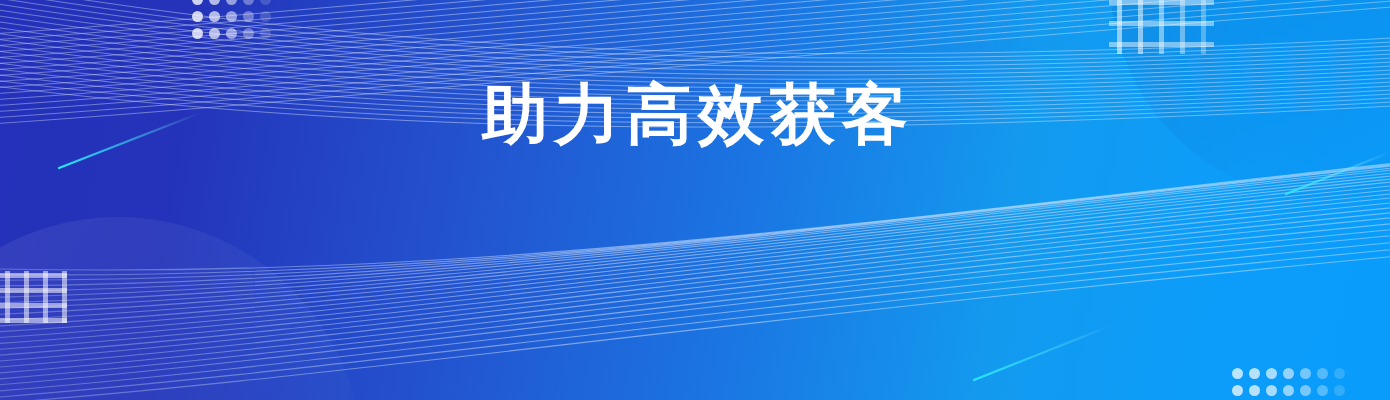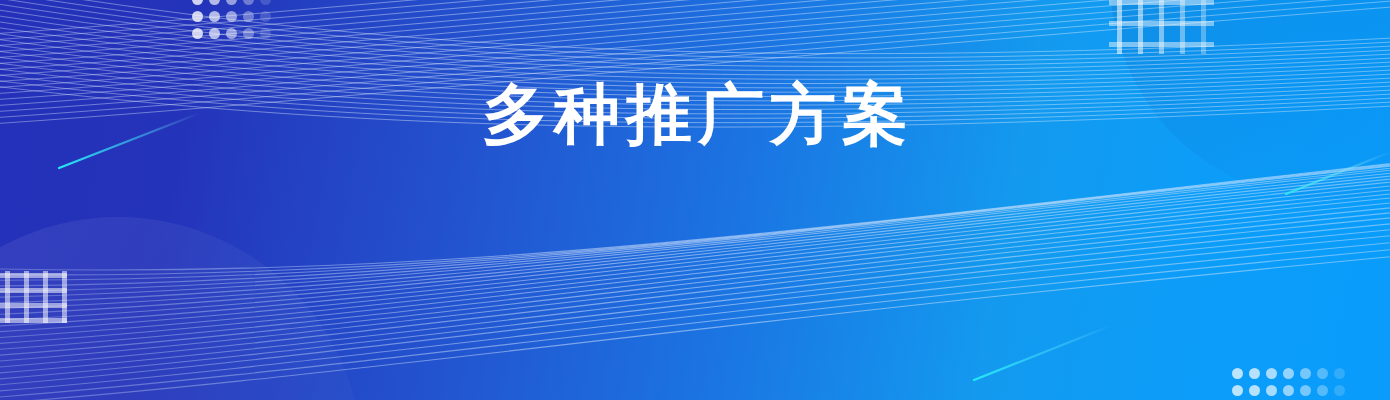--- a/index.html
+++ b/index.html
@@ -266,16 +266,16 @@
     <span class="dot" style="left:0px;   top:17px; width:11px;height:11px;opacity:.72"></span>
     <span class="dot" style="left:17px;  top:17px; width:11px;height:11px;opacity:.70"></span>
     <span class="dot" style="left:34px;  top:17px; width:11px;height:11px;opacity:.64"></span>
     <span class="dot" style="left:51px;  top:17px; width:11px;height:11px;opacity:.56"></span>
     <span class="dot" style="left:68px;  top:17px; width:11px;height:11px;opacity:.44"></span>
     <span class="dot" style="left:85px;  top:17px; width:11px;height:11px;opacity:.30"></span>
     <span class="dot" style="left:102px; top:17px; width:11px;height:11px;opacity:.16"></span>
   </div>
 
   <div class="headline">
-    <span class="headline-line">多种推广方案</span>
+    <span class="headline-line">助力高效获客</span>
   </div>
 
 </div>
 
 </body></html>

